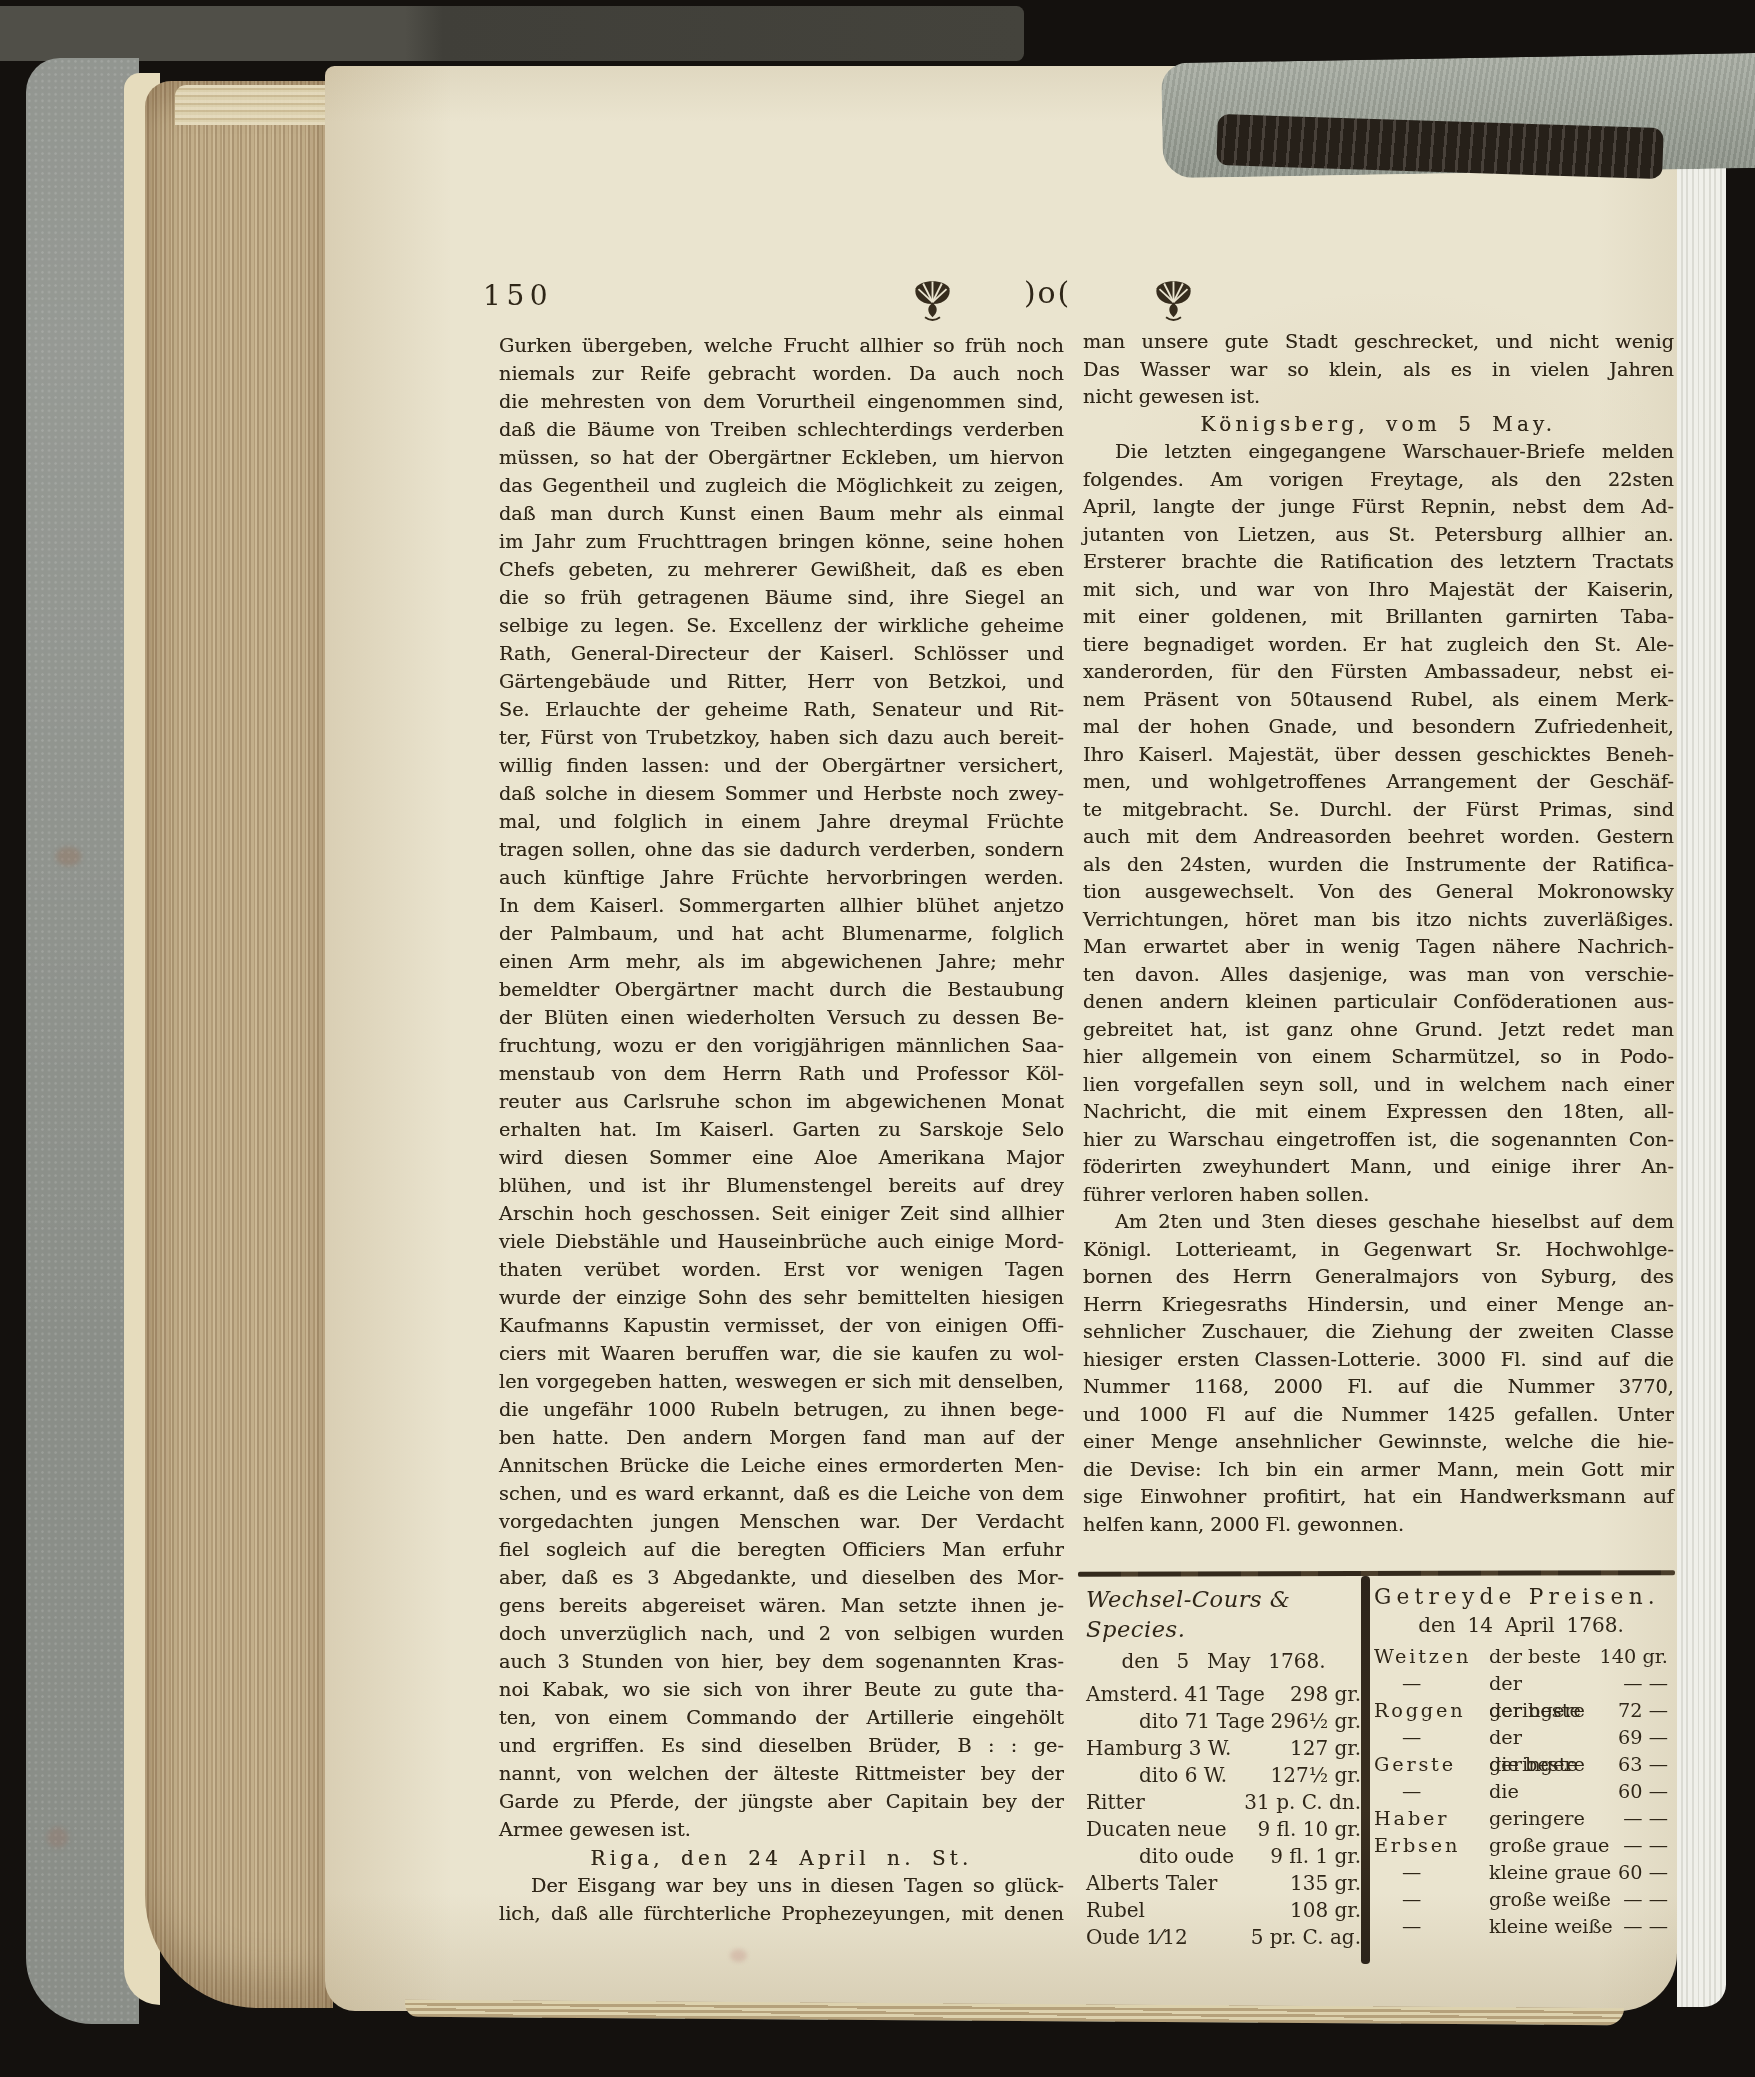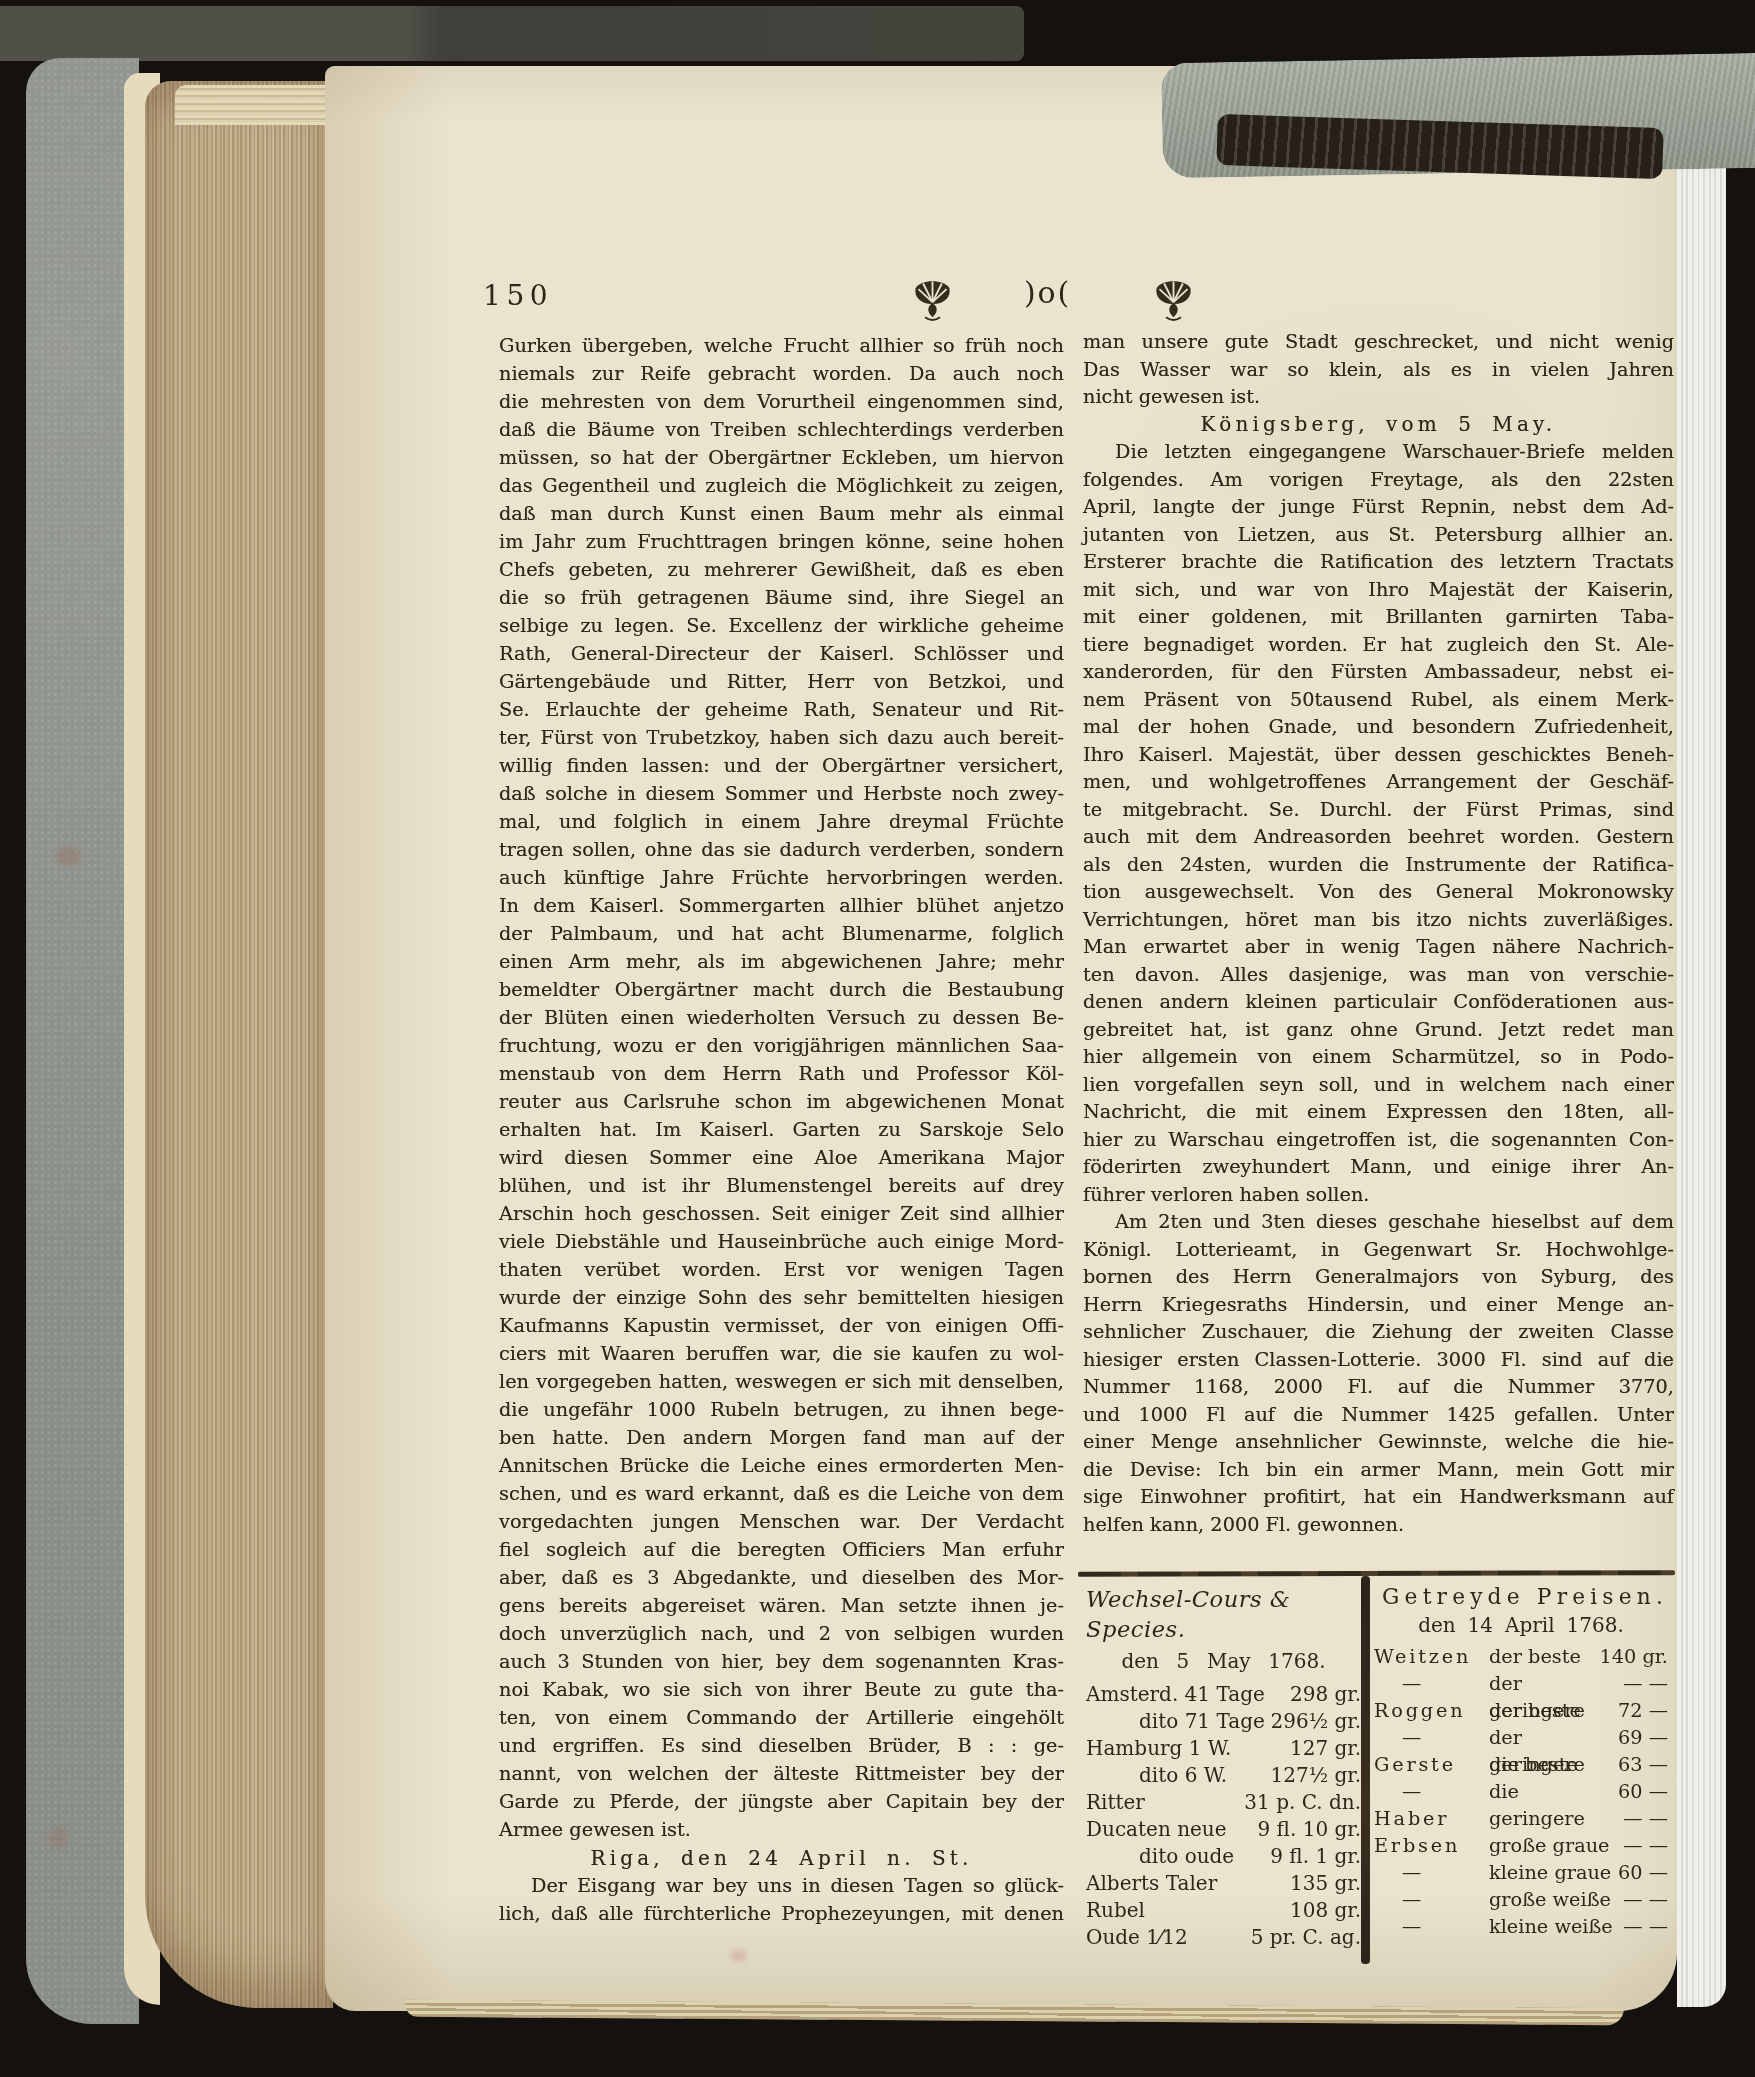--- a/index.html
+++ b/index.html
@@ -78,21 +78,21 @@
 
   .xtable{position:absolute;left:761px;top:1518px;width:275px;}
   .xtable .t1{font-style:italic;font-size:22.6px;line-height:30px;letter-spacing:0.5px;}
   .xtable .t2{font-size:20px;line-height:35px;text-align:center;word-spacing:11.3px;}
   .xrows{margin-top:1.9px;}
   .xrow{display:flex;font-size:20px;line-height:27px;height:27px;}
   .xrow.ind .lab{padding-left:53px;}
   .xrow .val{margin-left:auto;white-space:nowrap;}
 
   .gtable{position:absolute;left:1049px;top:1516px;width:294px;}
-  .gtable .t1{font-size:21.7px;line-height:29px;text-align:right;letter-spacing:5.2px;}
+  .gtable .t1{font-size:21.7px;line-height:29px;text-align:left;letter-spacing:5.2px;}
   .gtable .t2{font-size:20px;line-height:29px;text-align:center;word-spacing:5.6px;}
   .grows{margin-top:2.8px;}
   .grow{display:flex;align-items:baseline;font-size:19.3px;line-height:27px;height:27px;}
   .ghead{flex:0 0 auto;min-width:115px;}
   .ghead.sp{letter-spacing:2.8px;}
   .grow.ind .ghead{padding-left:28px;}
   .grest{flex:0 1 auto;}
   .gval{margin-left:auto;white-space:nowrap;}
 </style>
 </head>
@@ -253,21 +253,21 @@
     <div class="xrows">
         <div class="xrow">
           <span class="lab">Amsterd. 41 Tage</span>
           <span class="val">298 gr.</span>
         </div>
         <div class="xrow ind">
           <span class="lab">dito 71 Tage</span>
           <span class="val">296½ gr.</span>
         </div>
         <div class="xrow">
-          <span class="lab">Hamburg 1 W.</span>
+          <span class="lab">Hamburg 3 W.</span>
           <span class="val">127 gr.</span>
         </div>
         <div class="xrow ind">
           <span class="lab">dito 6 W.</span>
           <span class="val">127½ gr.</span>
         </div>
         <div class="xrow">
           <span class="lab">Ritter</span>
           <span class="val">31 p. C. dn.</span>
         </div>

